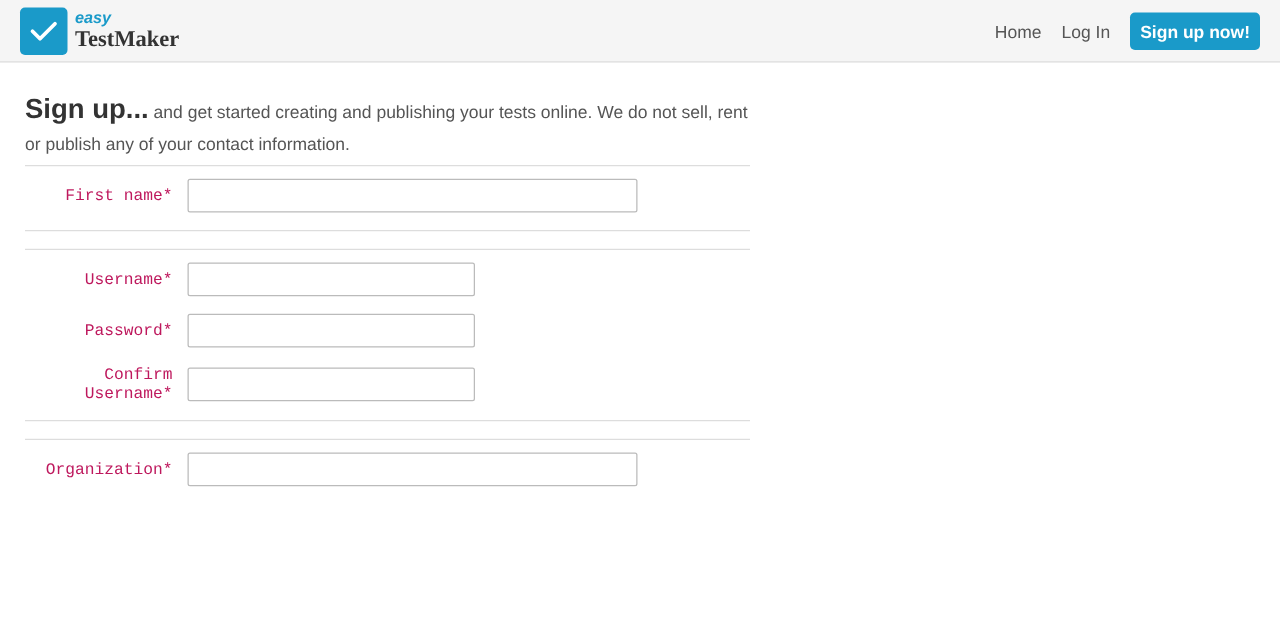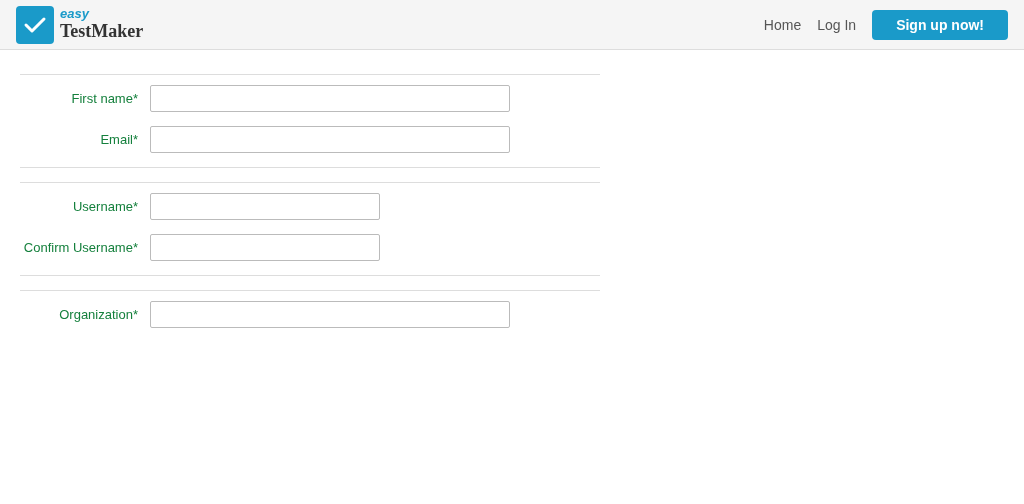--- a/index.html
+++ b/index.html
@@ -64,21 +64,21 @@
     .nav-link {
       color: #555;
       text-decoration: none;
       font-size: 14px;
       cursor: pointer;
     }
     .signup-btn {
       background: #1a9ac9;
       color: #fff;
       border: none;
-      padding: 7px 24px;
+      padding: 7px 8px;
       border-radius: 4px;
       font-size: 14px;
       cursor: pointer;
       font-weight: bold;
     }
 
     
     main {
       padding: 24px 20px 40px 20px;
       max-width: 620px;
@@ -116,22 +116,23 @@
     .form-group {
       display: flex;
       align-items: center;
       margin-bottom: 14px;
     }
     .form-label {
       width: 130px;
       text-align: right;
       padding-right: 12px;
       font-size: 13px;
-      color: #15803d;
+      color: #be185d;
       flex-shrink: 0;
+      font-family: Liberation Mono, monospace;
     }
     .form-input {
       border: 1px solid #bbb;
       border-radius: 2px;
       padding: 5px 8px;
       font-size: 13px;
       outline: none;
       background: #fff;
     }
 
@@ -160,42 +161,45 @@
     </div>
   </div>
   <nav class="nav-links">
     <a class="nav-link">Home</a>
     <a class="nav-link">Log In</a>
     <button class="signup-btn">Sign up now!</button>
   </nav>
 </header>
 
 <main>
+  <h1 class="signup-heading">
+    <strong>Sign up...</strong><span class="signup-subtext"> and get started creating and publishing your tests online. We do not sell, rent or publish any of your contact information.</span>
+  </h1>
 
   <form>
 
     <div class="form-section">
       <div class="form-group">
         <label class="form-label">First name*</label>
         <input class="form-input input-long" type="text" style="">
       </div>
-      <div class="form-group">
-        <label class="form-label">Email*</label>
-        <input class="form-input input-long" type="email" style="">
-      </div>
     </div>
 
     <hr class="divider">
 
     <div class="form-section">
       <div class="form-group">
         <label class="form-label">Username*</label>
         <input class="form-input input-medium" type="text" style="">
       </div>
       <div class="form-group">
+        <label class="form-label">Password*</label>
+        <input class="form-input input-medium" type="password" style="">
+      </div>
+      <div class="form-group">
         <label class="form-label">Confirm Username*</label>
         <input class="form-input input-medium" type="password" style="">
       </div>
     </div>
 
     <hr class="divider">
 
     <div class="form-section">
       <div class="form-group">
         <label class="form-label">Organization*</label>

